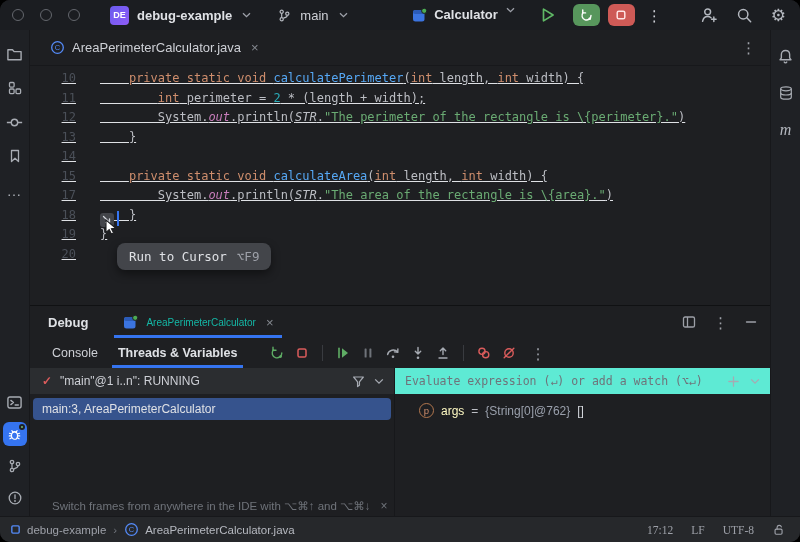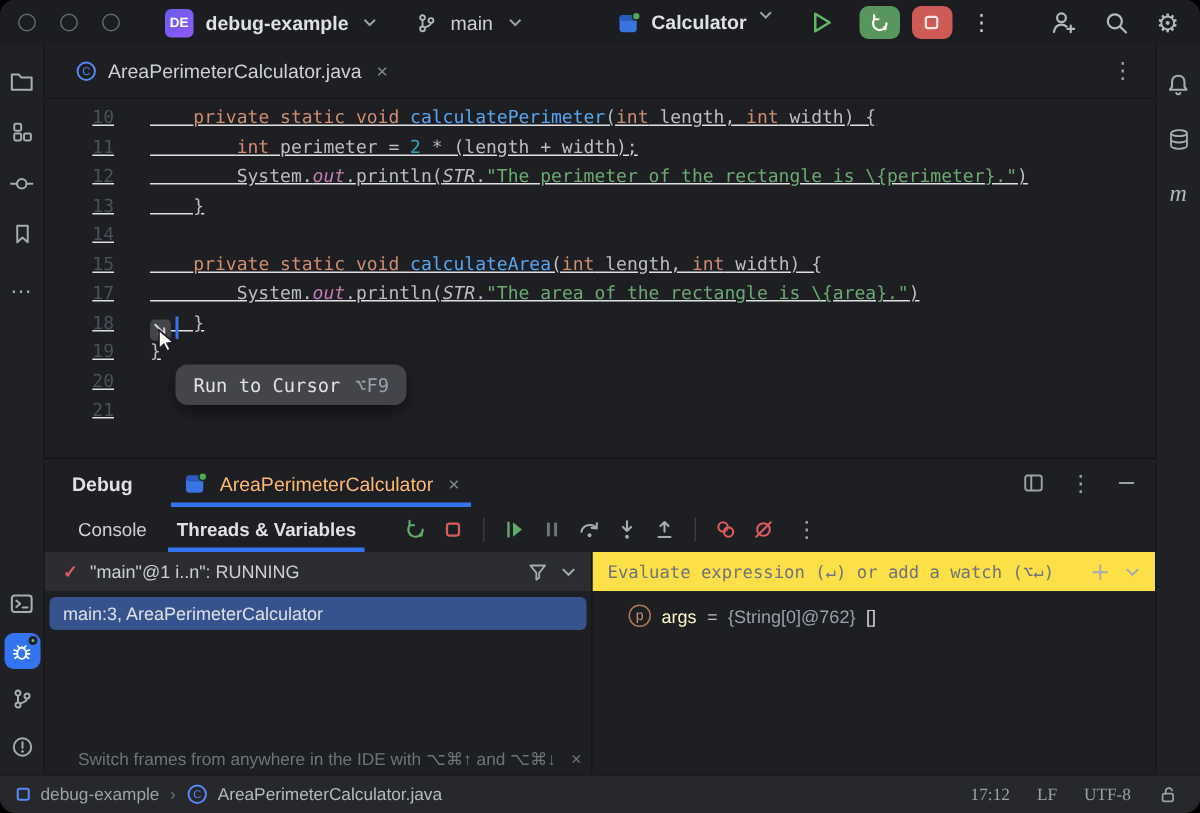--- a/index.html
+++ b/index.html
@@ -56,38 +56,38 @@
   .mouse-cursor{position:absolute;left:74px;top:153px;}
   .tooltip{position:absolute;left:87px;top:177px;background:#43454A;border-radius:8px;padding:6px 12px;display:flex;gap:10px;align-items:center;box-shadow:0 4px 10px rgba(0,0,0,.45);font-size:12.5px;}
   .tooltip .sc{color:#9DA0A8;}
 
   
   .debug-panel{flex:1 1 auto;display:flex;flex-direction:column;border-top:1px solid #101113;min-height:0;}
   .dbg-header{height:32px;flex:0 0 32px;display:flex;align-items:center;padding:0 12px 0 18px;}
   .dbg-title{font-size:13px;font-weight:700;color:#DFE1E5;margin-right:26px;}
   .sess-tab{display:flex;align-items:center;gap:7px;height:100%;position:relative;padding:0 8px;}
   .sess-tab:after{content:"";position:absolute;left:0;right:0;bottom:0;height:3px;background:#3574F0;}
-  .sess-title{font-size:13px;color:#fdba74;}
+  .sess-title{font-size:10px;color:#14b8a6;}
   .dbg-hdr-icons{margin-left:auto;display:flex;align-items:center;gap:12px;}
   .dbg-toolbar{height:30px;flex:0 0 30px;display:flex;align-items:center;padding-left:12px;}
   .vtab{height:100%;display:flex;align-items:center;padding:0 10px;font-size:12.5px;color:#CED0D6;position:relative;}
   .vtab.active{font-weight:700;color:#DFE1E5;}
   .vtab.active:after{content:"";position:absolute;left:4px;right:4px;bottom:0;height:3px;background:#3574F0;}
   .tool-icons{display:flex;align-items:center;gap:9px;margin-left:22px;}
   .tsep{width:1px;height:16px;background:#393B40;margin:0 3px;}
   .dbg-content{flex:1 1 auto;display:flex;min-height:0;}
   .threads-col{width:365px;flex:0 0 365px;display:flex;flex-direction:column;border-right:1px solid #17181B;position:relative;}
   .list-hdr{height:26px;flex:0 0 26px;background:#2B2D30;display:flex;align-items:center;padding:0 10px 0 12px;gap:8px;font-size:12px;color:#CED0D6;}
   .chk{color:#DB5C5C;font-weight:bold;font-size:12px;}
   .hdr-spacer{flex:1;}
   .frame-row{margin:4px 3px 0 3px;height:22px;background:#36538D;border-radius:4px;display:flex;align-items:center;padding-left:9px;font-size:12px;color:#DFE1E5;}
   .frames-hint{position:absolute;left:0;right:0;bottom:3px;display:flex;align-items:center;gap:10px;padding-left:22px;font-size:11.5px;color:#6F737A;}
   .hint-close{color:#6F737A;font-size:12px;}
   .watch-col{flex:1 1 auto;display:flex;flex-direction:column;min-width:0;}
-  .eval-row{height:26px;flex:0 0 26px;background:#fde047;display:flex;align-items:center;gap:10px;padding:0 10px 0 10px;font-family:"DejaVu Sans Mono",monospace;font-size:11.5px;color:#6F737A;}
+  .eval-row{height:26px;flex:0 0 26px;background:#5eead4;display:flex;align-items:center;gap:10px;padding:0 10px 0 10px;font-family:"DejaVu Sans Mono",monospace;font-size:11.5px;color:#6F737A;}
   .eval-row .hdr-spacer{flex:1;}
   .watch-row{margin-top:9px;display:flex;align-items:center;gap:7px;padding-left:24px;font-size:12px;}
   .p-icon{width:15px;height:15px;border-radius:50%;border:1.3px solid #B3774E;color:#CF8E6D;font-size:9.5px;display:flex;align-items:center;justify-content:center;}
   .w-name{color:#fef9c3;}
   .w-eq{color:#BCBEC4;}
   .w-val{color:#9AA0AC;}
   .w-render{color:#D5D8DE;}
 
   
   .statusbar{height:26px;flex:0 0 26px;background:#26282B;border-top:1px solid #17181B;display:flex;align-items:center;padding:0 14px 0 10px;font-size:11.5px;color:#9DA0A8;gap:7px;}
@@ -247,21 +247,20 @@
             <div class="code-line"><span class="ln">10</span><span class="code"><span class="t-pl">    </span><span class="t-kw">private static void </span><span class="t-fn">calculatePerimeter</span><span class="t-pl">(</span><span class="t-kw">int</span><span class="t-pl"> length, </span><span class="t-kw">int</span><span class="t-pl"> width) {</span></span></div>
             <div class="code-line"><span class="ln">11</span><span class="code"><span class="t-pl">        </span><span class="t-kw">int</span><span class="t-pl"> perimeter = </span><span class="t-num">2</span><span class="t-pl"> * (length + width);</span></span></div>
             <div class="code-line"><span class="ln">12</span><span class="code"><span class="t-pl">        System.</span><span class="t-fld">out</span><span class="t-pl">.println(</span><span class="t-sti">STR</span><span class="t-pl">.</span><span class="t-str">"The perimeter of the rectangle is \{perimeter}."</span><span class="t-pl">)</span></span></div>
             <div class="code-line"><span class="ln">13</span><span class="code"><span class="t-pl">    }</span></span></div>
             <div class="code-line"><span class="ln">14</span><span class="code"></span></div>
             <div class="code-line"><span class="ln">15</span><span class="code"><span class="t-pl">    </span><span class="t-kw">private static void </span><span class="t-fn">calculateArea</span><span class="t-pl">(</span><span class="t-kw">int</span><span class="t-pl"> length, </span><span class="t-kw">int</span><span class="t-pl"> width) {</span></span></div>
             <div class="code-line"><span class="ln">17</span><span class="code"><span class="t-pl">        System.</span><span class="t-fld">out</span><span class="t-pl">.println(</span><span class="t-sti">STR</span><span class="t-pl">.</span><span class="t-str">"The area of the rectangle is \{area}."</span><span class="t-pl">)</span></span></div>
             <div class="code-line"><span class="ln">18</span><span class="code"><span class="t-pl">    }</span></span></div>
             <div class="code-line"><span class="ln">19</span><span class="code"><span class="t-pl">}</span></span></div>
             <div class="code-line"><span class="ln">20</span><span class="code"></span></div>
-            <div class="code-line"><span class="ln">21</span><span class="code"></span></div>
           </div>
 
         <span class="gutter-action">
           <svg width="10" height="10" viewBox="0 0 10 10" fill="none" stroke="#D5D8DE" stroke-width="1.3" stroke-linecap="round">
               <path d="M1.5 1.5l6 6M7.5 7.5V3.8M7.5 7.5H3.8"></path>
             </svg>
         </span>
         <span class="caret"></span>
         <svg class="mouse-cursor" width="15" height="18" viewBox="0 0 15 18">
             <path d="M2 1l0 12.5 3.2-2.9L7.4 15l2.2-1-2.2-4.2 4.4-.4z" fill="#FFFFFF" stroke="#1E1F22" stroke-width="1.1"></path>

